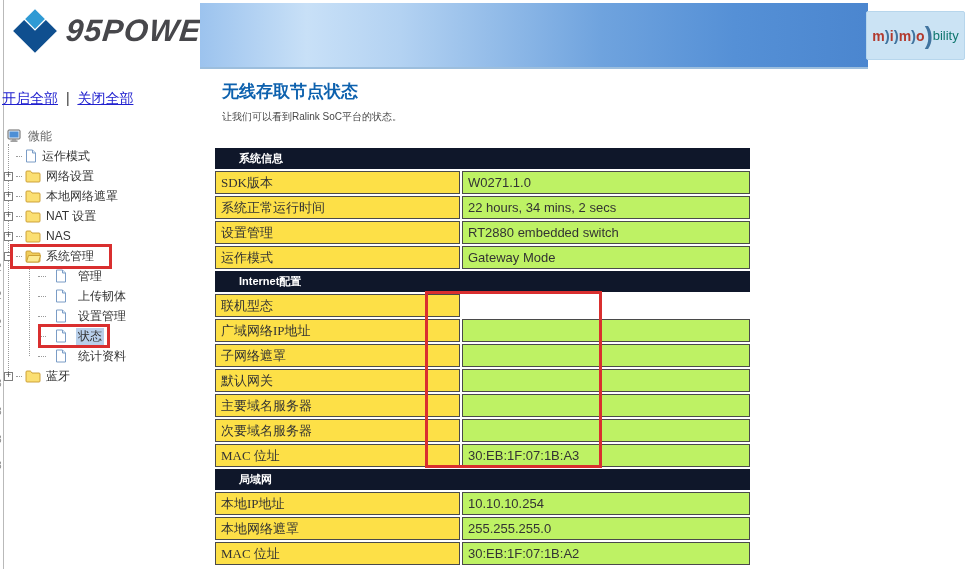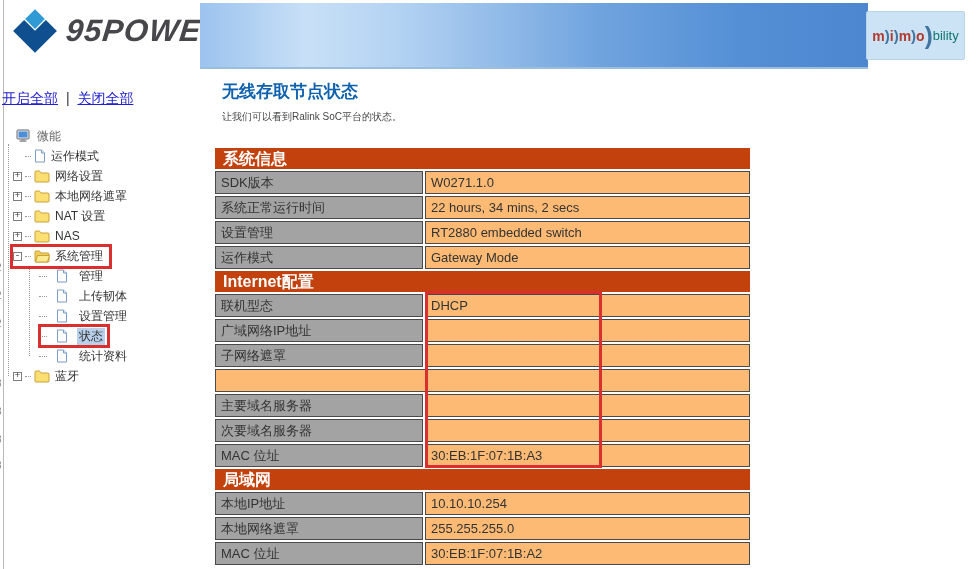--- a/index.html
+++ b/index.html
@@ -32,53 +32,53 @@
   }
   .mimo-letter{color:#b23a2e;font-weight:bold;font-size:14px;line-height:1;}
   .mimo-paren{color:#41749f;font-weight:bold;font-size:15px;line-height:1;}
   .mimo-paren.big{font-size:24px;}
   .mimo-suffix{color:#0f766e;font-size:13px;line-height:1;}
   
   #tree-links{position:absolute;left:2px;top:90px;font-size:14px;white-space:nowrap;}
   #tree-links a{color:#2121cf;text-decoration:underline;cursor:pointer;}
   #tree-links .sep{color:#333;margin:0 4px;}
   
-  #tree{position:absolute;left:9px;top:126px;width:200px;}
+  #tree{position:absolute;left:0;top:126px;width:200px;}
   .t-row{height:20px;display:flex;align-items:center;font-size:12px;color:#333;position:relative;white-space:nowrap;}
   .t-root{padding-left:7px;gap:5px;color:#666;}
   .t-l1{padding-left:4px;gap:3px;}
-  .t-l2{padding-left:30px;gap:9px;}
+  .t-l2{padding-left:38px;gap:9px;}
   .expander{
     width:9px;height:9px;box-sizing:border-box;border:1px solid #7e7e7e;background:#fff;
     font-size:9px;line-height:7px;text-align:center;color:#333;flex:0 0 auto;z-index:2;
     font-family:"Liberation Mono","DejaVu Sans Mono",monospace;
   }
   .exp-spacer{width:9px;flex:0 0 auto;}
   .h-stub{width:6px;height:0;border-top:1px dotted #9a9a9a;flex:0 0 auto;}
   .t-label{padding:0 2px;}
   .t-label.selected{background:#b9d0eb;}
   .dotted-v{position:absolute;width:0;border-left:1px dotted #9a9a9a;z-index:0;}
   #vline-main{left:8px;top:144px;height:232px;}
   #vline-sub{left:29px;top:266px;height:90px;}
   .t-icon{flex:0 0 auto;display:inline-flex;z-index:1;}
   
   #page-title{position:absolute;left:222px;top:80px;font-size:17px;font-weight:bold;color:#0d61ae;font-family:Liberation Serif, serif;}
   #page-subtitle{position:absolute;left:222px;top:110px;font-size:10px;color:#474747;}
   #tables{position:absolute;left:215px;top:148px;width:535px;}
   .sec-header{
-    height:21px;background:#c2410c;color:#fff;font-weight:bold;font-size:16px;
-    line-height:21px;padding-left:8px;box-sizing:border-box;margin-bottom:2px;
+    height:21px;background:#0f172a;color:#fff;font-weight:bold;font-size:11px;
+    line-height:21px;padding-left:24px;box-sizing:border-box;margin-bottom:2px;
   }
   .t-row2{display:flex;gap:2px;margin-bottom:2px;}
   .cell{
     box-sizing:border-box;border:1px solid #4a4a4a;height:23px;line-height:21px;
     font-size:13px;padding-left:5px;overflow:hidden;
   }
-  .cell.lab{width:208px;background:#a3a3a3;flex:0 0 auto;}
-  .cell.val{flex:1;background:#fdba74;}
+  .cell.lab{width:245px;background:#fde047;flex:0 0 auto;font-family:Liberation Serif, serif;}
+  .cell.val{flex:1;background:#bef264;}
   
   .red-box{position:absolute;border:3px solid #d92f2f;box-sizing:border-box;z-index:5;pointer-events:none;}
   #red-sysadmin{left:10px;top:244px;width:102px;height:25px;}
   #red-status{left:38px;top:324px;width:72px;height:24px;}
   #red-internet{left:425px;top:291px;width:177px;height:177px;}
 </style>
 </head>
 <body>
 
 <div id="left-edge-line"></div>
@@ -292,31 +292,31 @@
     <div class="cell val">RT2880 embedded switch</div>
   </div>
   <div class="t-row2">
     <div class="cell lab">运作模式</div>
     <div class="cell val">Gateway Mode</div>
   </div>
 
   <div class="sec-header">Internet配置</div>
   <div class="t-row2">
     <div class="cell lab">联机型态</div>
-    <div class="cell val">DHCP</div>
   </div>
   <div class="t-row2">
     <div class="cell lab">广域网络IP地址</div>
     <div class="cell val"></div>
   </div>
   <div class="t-row2">
     <div class="cell lab">子网络遮罩</div>
     <div class="cell val"></div>
   </div>
   <div class="t-row2">
+    <div class="cell lab">默认网关</div>
     <div class="cell val"></div>
   </div>
   <div class="t-row2">
     <div class="cell lab">主要域名服务器</div>
     <div class="cell val"></div>
   </div>
   <div class="t-row2">
     <div class="cell lab">次要域名服务器</div>
     <div class="cell val"></div>
   </div>

